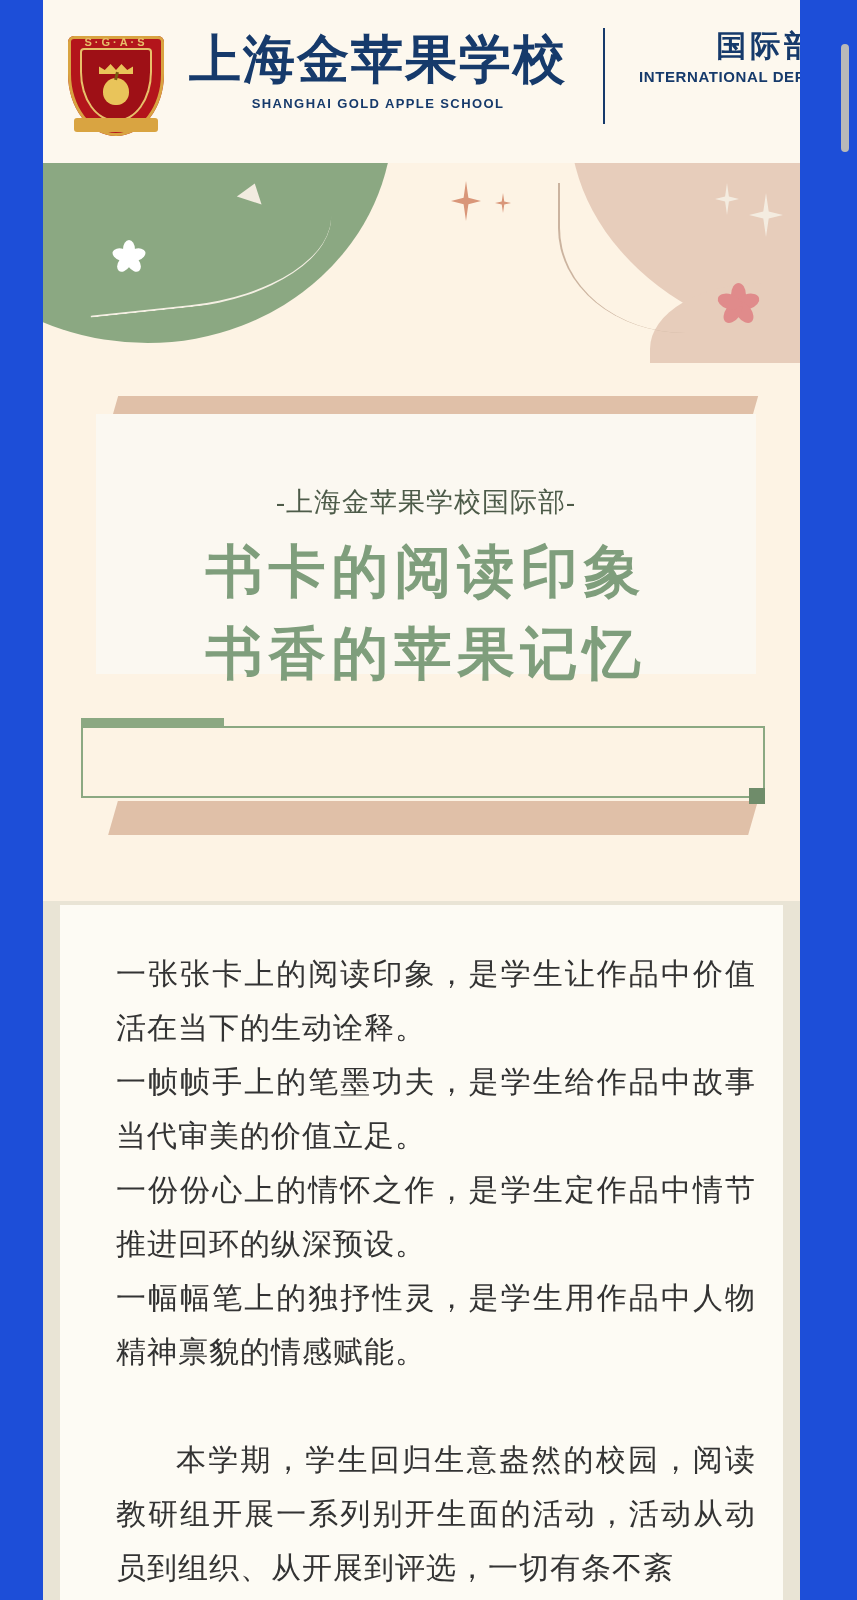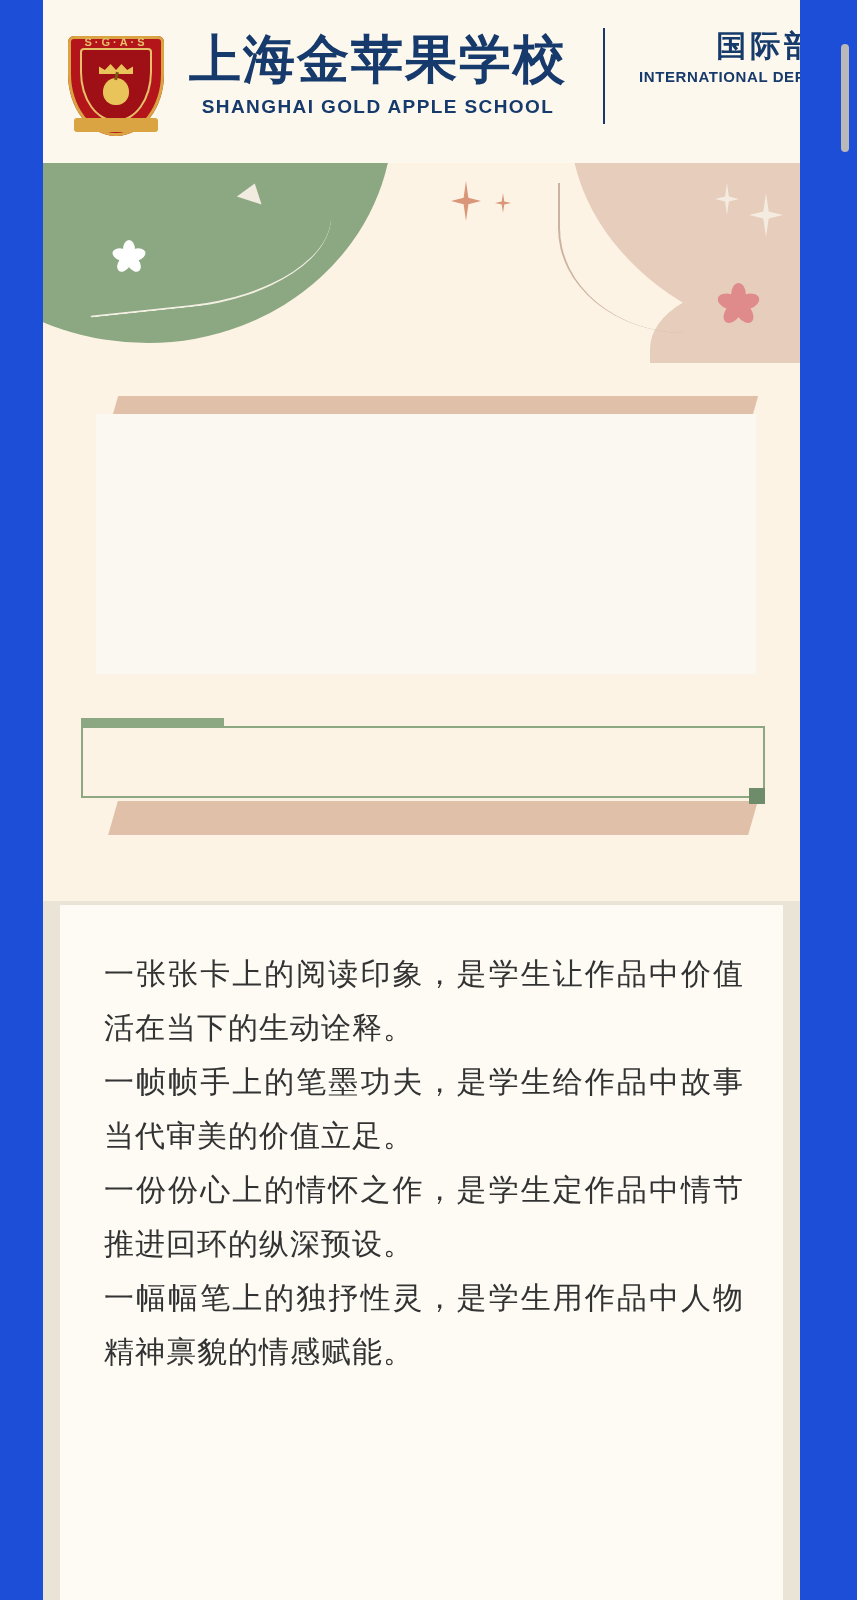--- a/index.html
+++ b/index.html
@@ -129,21 +129,21 @@
   .logotext .cn {
     font-family: "Liberation Serif", serif;
     font-size: 52px;
     font-weight: bold;
     color: #163a6b;
     letter-spacing: 2px;
     line-height: 60px;
     white-space: nowrap;
   }
   .logotext .en {
-    font-size: 19px;
+    font-size: 13px;
     font-weight: bold;
     color: #163a6b;
     letter-spacing: 1.4px;
     margin-top: 6px;
     white-space: nowrap;
   }
   .divider-v {
     position: absolute;
     left: 560px;
     top: 28px;
@@ -375,21 +375,21 @@
     background: #e9e4d5;
   }
   .bodypanel .inner {
     position: absolute;
     left: 17px; top: 4px;
     width: 723px; height: 695px;
     background: #fdfbf4;
   }
   .bodytext {
     position: absolute;
-    left: 44px;
+    left: 56px;
     top: 42px;
     width: 640px;
     font-family: "Liberation Serif", serif;
     font-size: 30px;
     line-height: 54px;
     color: #333333;
     letter-spacing: 1px;
     text-align: justify;
   }
   .bodytext p { margin: 0; }
@@ -469,32 +469,38 @@
       <div class="spark spark-a"></div>
       <div class="spark spark-b"></div>
       <div class="spark spark-c"></div>
       <div class="spark spark-d"></div>
     </div>
 
     <div class="titlecard-wrap">
       <div class="tc-peach-top"></div>
       <div class="tc-peach-bot"></div>
       <div class="tc-white"></div>
+      <div class="tc-kicker">-上海金苹果学校国际部-</div>
+      <div class="tc-title">
+        <div>书卡的阅读印象</div>
+        <div>书香的苹果记忆</div>
+      </div>
       <div class="tc-subbox"></div>
       <div class="tc-subbox-tab"></div>
       <div class="tc-subbox-sq"></div>
     </div>
 
     <div class="bodypanel">
       <div class="inner">
         <div class="bodytext">
           <p>一张张卡上的阅读印象，是学生让作品中价值活在当下的生动诠释。</p>
           <p>一帧帧手上的笔墨功夫，是学生给作品中故事当代审美的价值立足。</p>
           <p>一份份心上的情怀之作，是学生定作品中情节推进回环的纵深预设。</p>
           <p>一幅幅笔上的独抒性灵，是学生用作品中人物精神禀貌的情感赋能。</p>
+          <p class="indent">本学期，学生回归生意盎然的校园，阅读教研组开展一系列别开生面的活动，活动从动员到组织、从开展到评选，一切有条不紊</p>
         </div>
       </div>
     </div>
 
   </div>
 
   <div class="scrollbar-track">
     <div class="scrollbar-thumb"></div>
   </div>
 </div>

